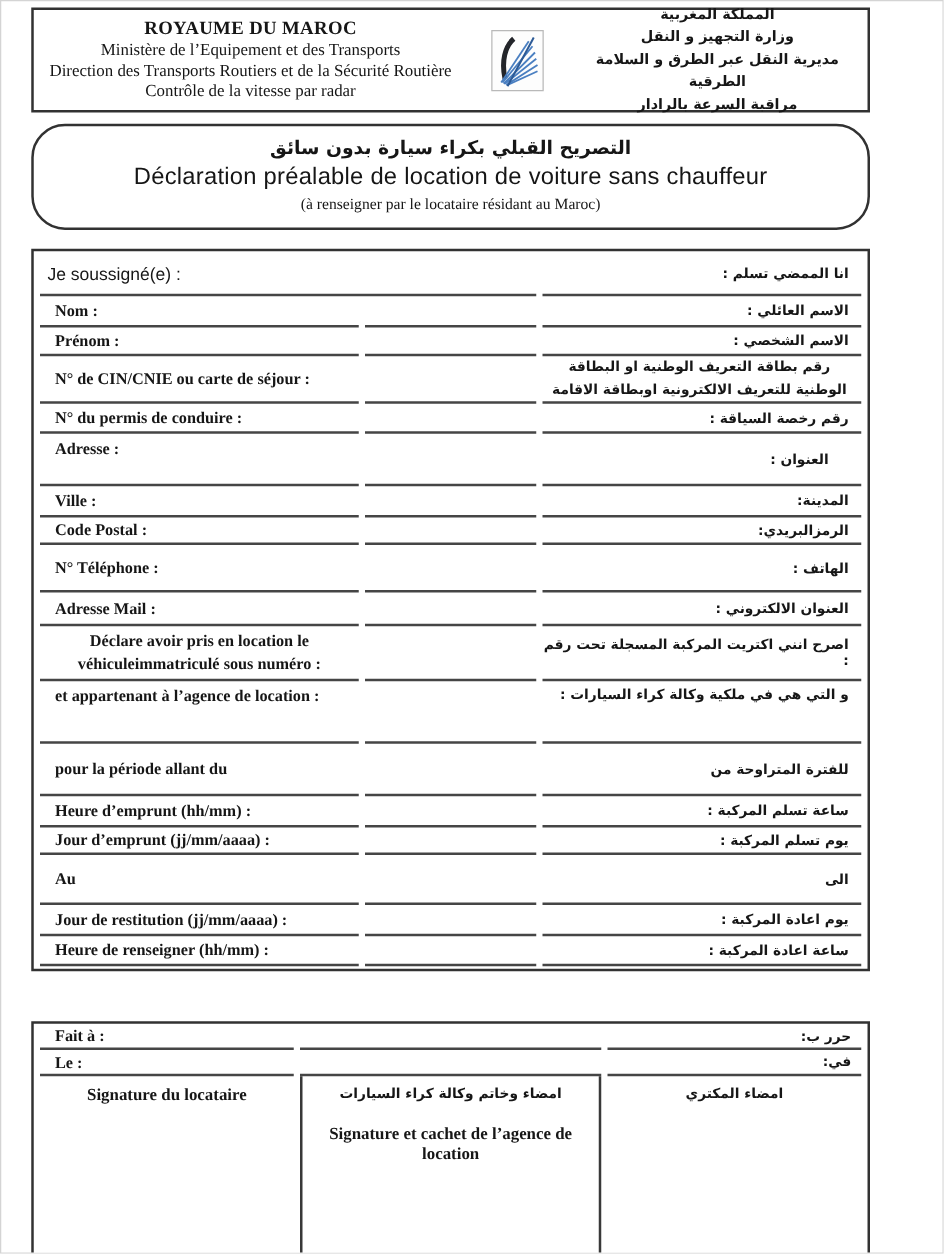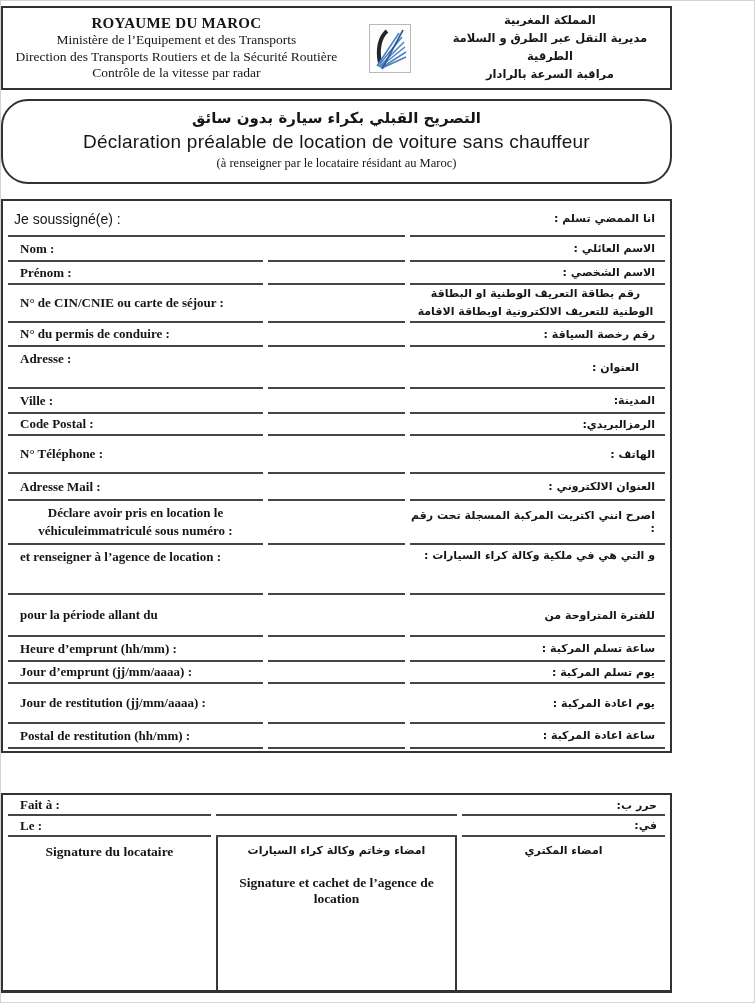--- a/index.html
+++ b/index.html
@@ -8,21 +8,21 @@
     width:755px;height:1003px;
     box-sizing:border-box;
     background:#ffffff;
     border:1px solid #d4d4d4;
     font-family:"Liberation Serif", serif;
     color:#161616;
     overflow:hidden;
   }
   .box{
     box-sizing:border-box;
-    margin-left:0;
+    margin-left:24px;
     width:671px;
     border:2px solid #323232;
     background:#fff;
   }
 
   
   .header-box{
     margin-top:5px;
     height:84px;
     display:flex;align-items:center;
@@ -200,20 +200,21 @@
             <line x1="8" y1="40" x2="33" y2="20"></line>
             <line x1="9" y1="41" x2="34" y2="25"></line>
             <line x1="10" y1="41" x2="34" y2="30"></line>
           </g>
           <line x1="31" y1="3" x2="10" y2="42" stroke="#2c5a96" stroke-width="1.6"></line>
         </svg>
       </div>
     </div>
     <div class="hdr-ar">
       <div>المملكة المغربية</div>
+      <div>وزارة التجهيز و النقل</div>
       <div>مديرية النقل عبر الطرق و السلامة الطرقية</div>
       <div>مراقبة السرعة بالرادار</div>
     </div>
   </div>
 
   <div class="box title-box">
     <div class="title-ar">التصريح القبلي بكراء سيارة بدون سائق</div>
     <div class="title-fr">Déclaration préalable de location de voiture sans chauffeur</div>
     <div class="title-note">(à renseigner par le locataire résidant au Maroc)</div>
   </div>
@@ -274,46 +275,51 @@
         <td class="fr">Adresse Mail :</td>
         <td class="mid"></td>
         <td class="ar">العنوان الالكتروني :</td>
       </tr>
       <tr>
         <td class="fr fr-center">Déclare avoir pris en location le véhiculeimmatriculé sous numéro :</td>
         <td class="mid"></td>
         <td class="ar">اصرح انني اكتريت المركبة المسجلة تحت رقم :</td>
       </tr>
       <tr>
-        <td class="fr va-top">et renseigner à l’agence de location :</td>
+        <td class="fr va-top">et appartenant à l’agence de location :</td>
         <td class="mid"></td>
         <td class="ar va-top">و التي هي في ملكية وكالة كراء السيارات :</td>
       </tr>
       <tr>
         <td class="fr">pour la période allant du</td>
         <td class="mid"></td>
         <td class="ar">للفترة المتراوحة من</td>
       </tr>
       <tr>
         <td class="fr">Heure d’emprunt (hh/mm) :</td>
         <td class="mid"></td>
         <td class="ar">ساعة تسلم المركبة :</td>
       </tr>
       <tr>
         <td class="fr">Jour d’emprunt (jj/mm/aaaa) :</td>
         <td class="mid"></td>
         <td class="ar">يوم تسلم المركبة :</td>
       </tr>
       <tr>
+        <td class="fr">Au</td>
+        <td class="mid"></td>
+        <td class="ar">الى</td>
+      </tr>
+      <tr>
         <td class="fr">Jour de restitution (jj/mm/aaaa) :</td>
         <td class="mid"></td>
         <td class="ar">يوم اعادة المركبة :</td>
       </tr>
       <tr>
-        <td class="fr">Postal de restitution (hh/mm) :</td>
+        <td class="fr">Heure de renseigner (hh/mm) :</td>
         <td class="mid"></td>
         <td class="ar">ساعة اعادة المركبة :</td>
       </tr>
     </tbody>
       </table>
   </div>
 
   <div class="box footer-box">
     <table class="ft">
       <colgroup>

